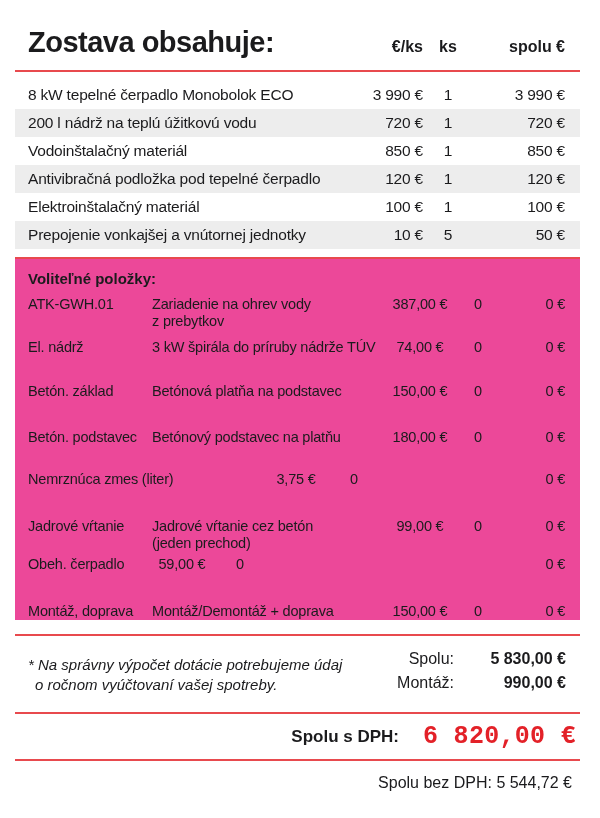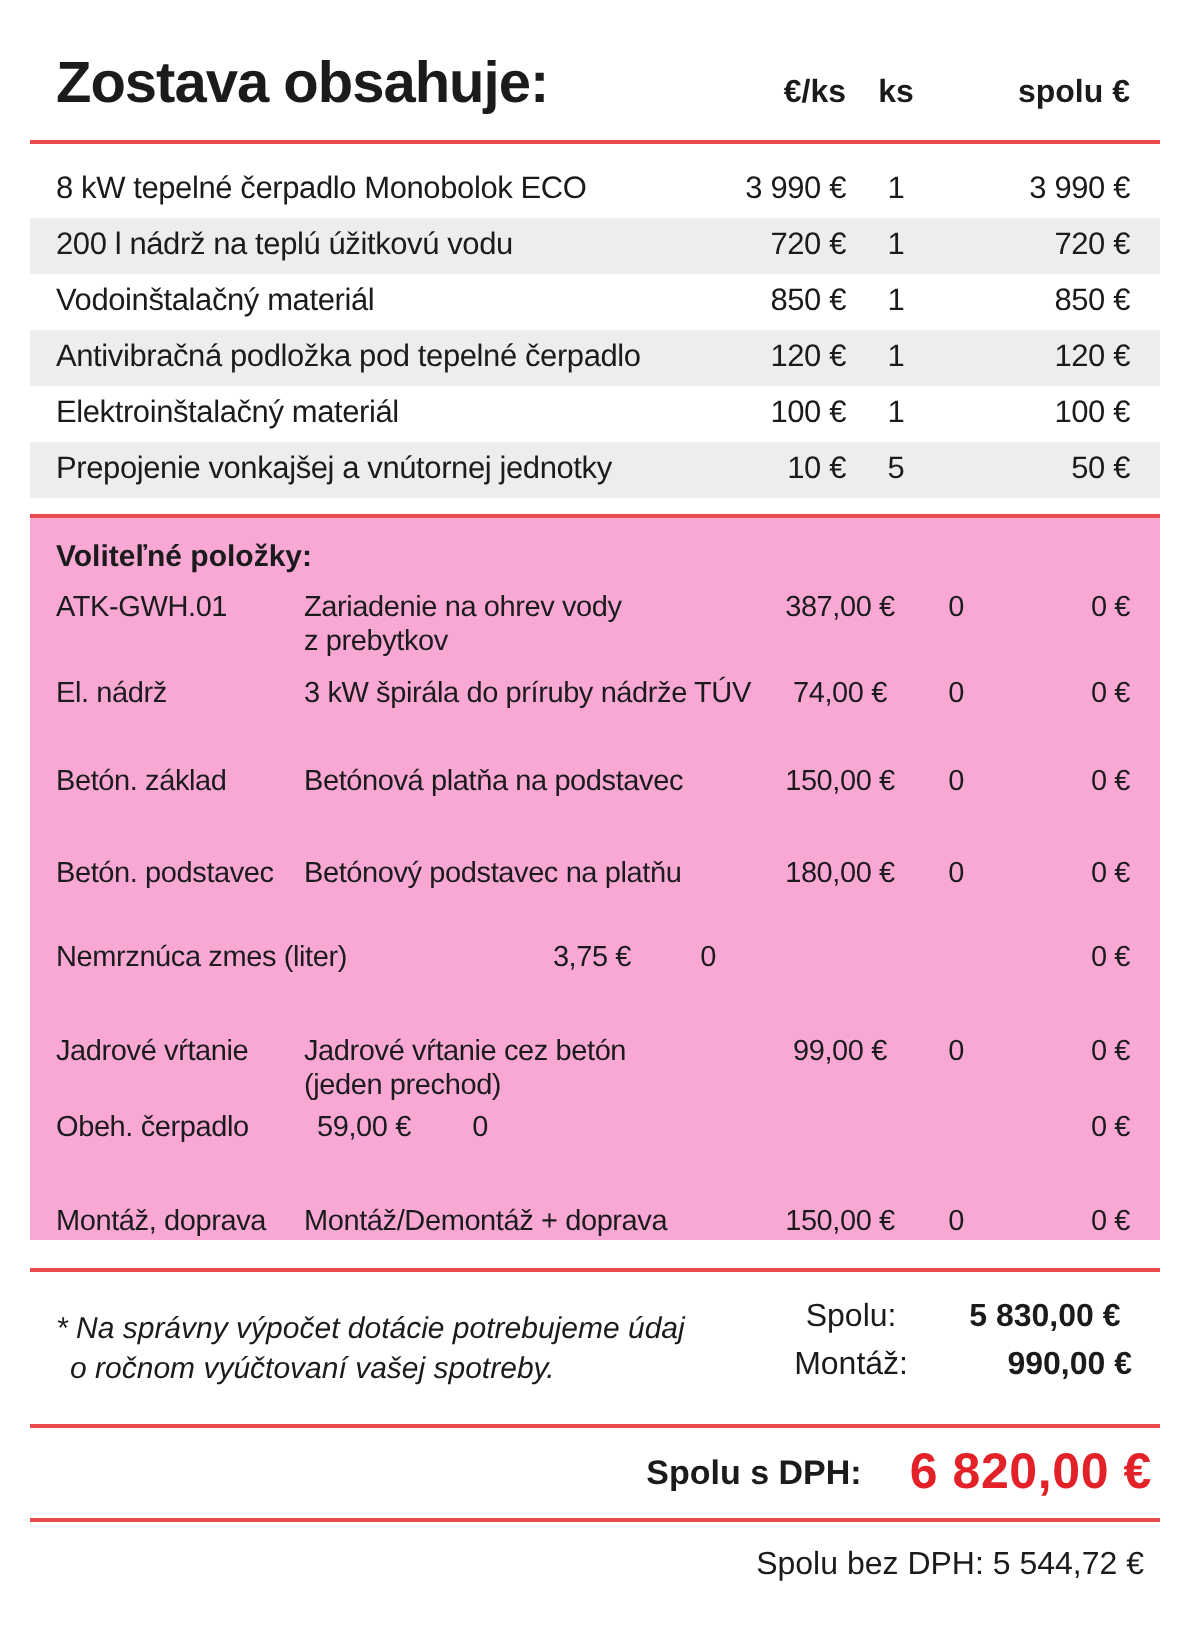--- a/index.html
+++ b/index.html
@@ -21,47 +21,47 @@
 
   
   .mtable { margin-top:9px; margin-bottom:8px; }
   .mrow { display:flex; align-items:center; height:28px; padding:0 15px 0 13px;
           font-size:15.5px; letter-spacing:-0.2px; }
   .mrow:nth-child(even) { background:#ededed; }
   .m-name { flex:1; white-space:nowrap; }
   .mrow .c-price, .mrow .c-qty, .mrow .c-total { white-space:nowrap; }
 
   
-  .opt { background:#f9a8d4; padding:11px 15px 0 13px; }
+  .opt { background:#ec4899; padding:11px 15px 0 13px; }
   .opt-title { font-size:15px; font-weight:700; margin-bottom:9px; }
   .orow { display:flex; align-items:flex-start; font-size:14.5px; line-height:17px;
           letter-spacing:-0.2px; }
   .o-code  { width:124px; white-space:nowrap; }
   .o-desc  { width:238px; }
   .o-desc span { display:block; white-space:nowrap; }
   .o-price { width:60px; text-align:center; white-space:nowrap; }
   .o-qty   { width:56px; text-align:center; }
   .o-total { flex:1; text-align:right; white-space:nowrap; }
   .g9{margin-bottom:9px} .g27{margin-bottom:27px} .g29{margin-bottom:29px}
   .g25{margin-bottom:25px} .g30{margin-bottom:30px} .g4{margin-bottom:4px}
   .g14{margin-bottom:14px}
 
   
   .foot { display:flex; justify-content:space-between; padding:14px 14px 14px 13px; }
   .footnote { font-style:italic; font-size:15px; line-height:20px; padding-top:5px; }
   .footnote .l2 { padding-left:7px; }
   .sum { font-size:16px; }
-  .sum-row { display:flex; justify-content:center; align-items:baseline; height:24px; }
+  .sum-row { display:flex; justify-content:flex-end; align-items:baseline; height:24px; }
   .sum-value { width:112px; font-weight:700; text-align:right; }
 
   
   .totalbar { display:flex; justify-content:flex-end; align-items:center; gap:24px;
               padding:8px 4px 8px 13px; }
   .total-label { font-size:17px; font-weight:700; }
-  .total-value { font-size:25px; font-weight:700; color:#e32128; letter-spacing:0.3px; }
+  .total-value { font-size:25px; font-weight:700; color:#e32128; letter-spacing:0.3px;font-family:Liberation Mono, monospace; }
 
   
   .net { text-align:right; font-size:16px; padding:13px 8px 0 0; }
 </style>
 </head>
 <body>
 
 <div class="sheet">
 
   <div class="hdr">

